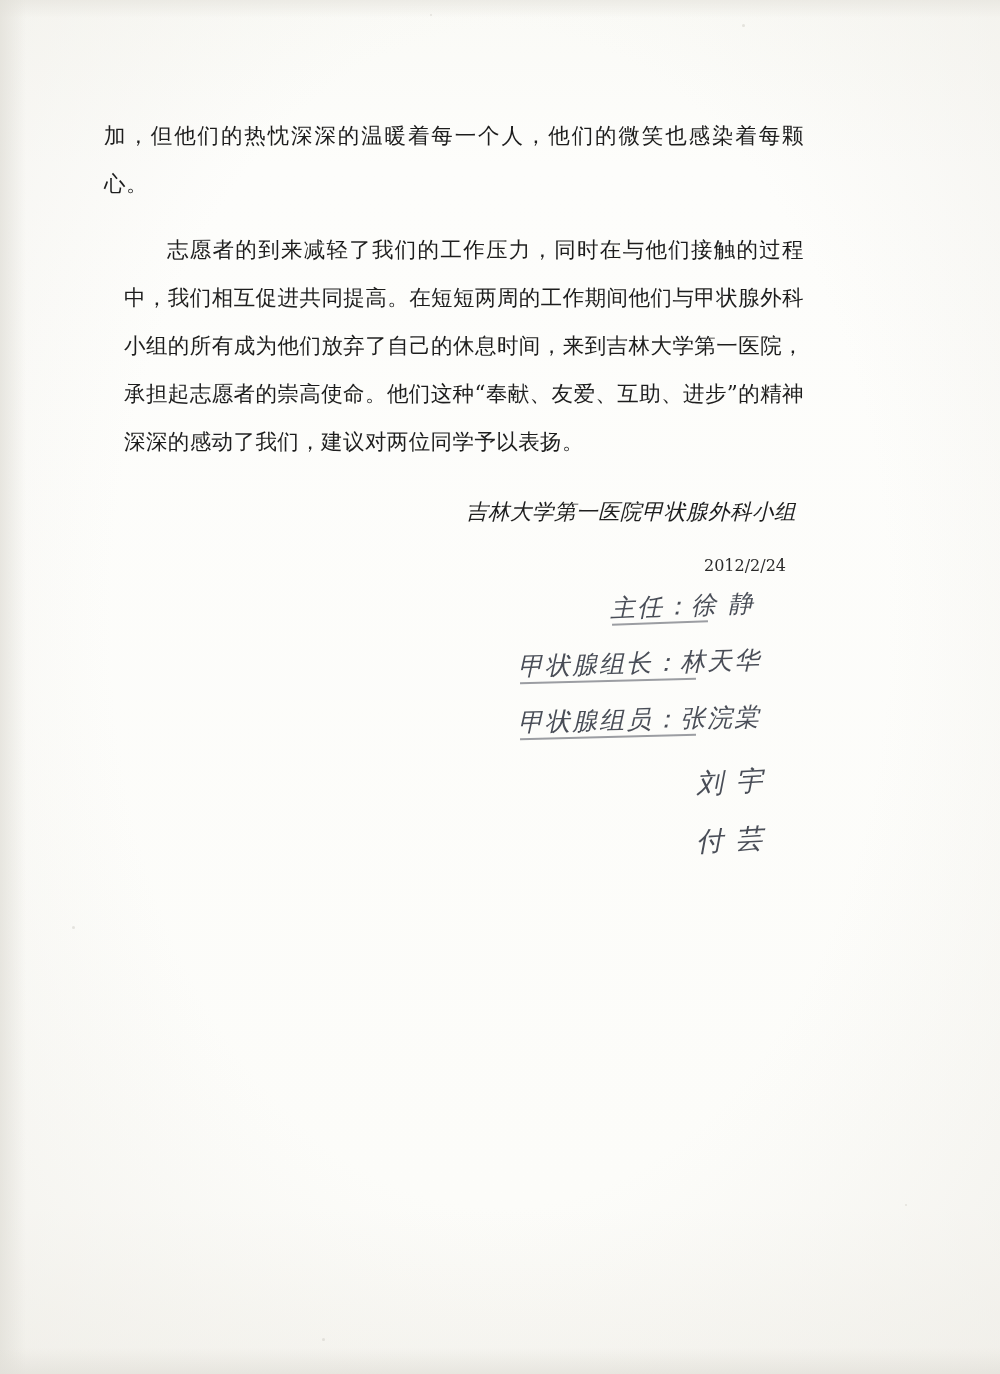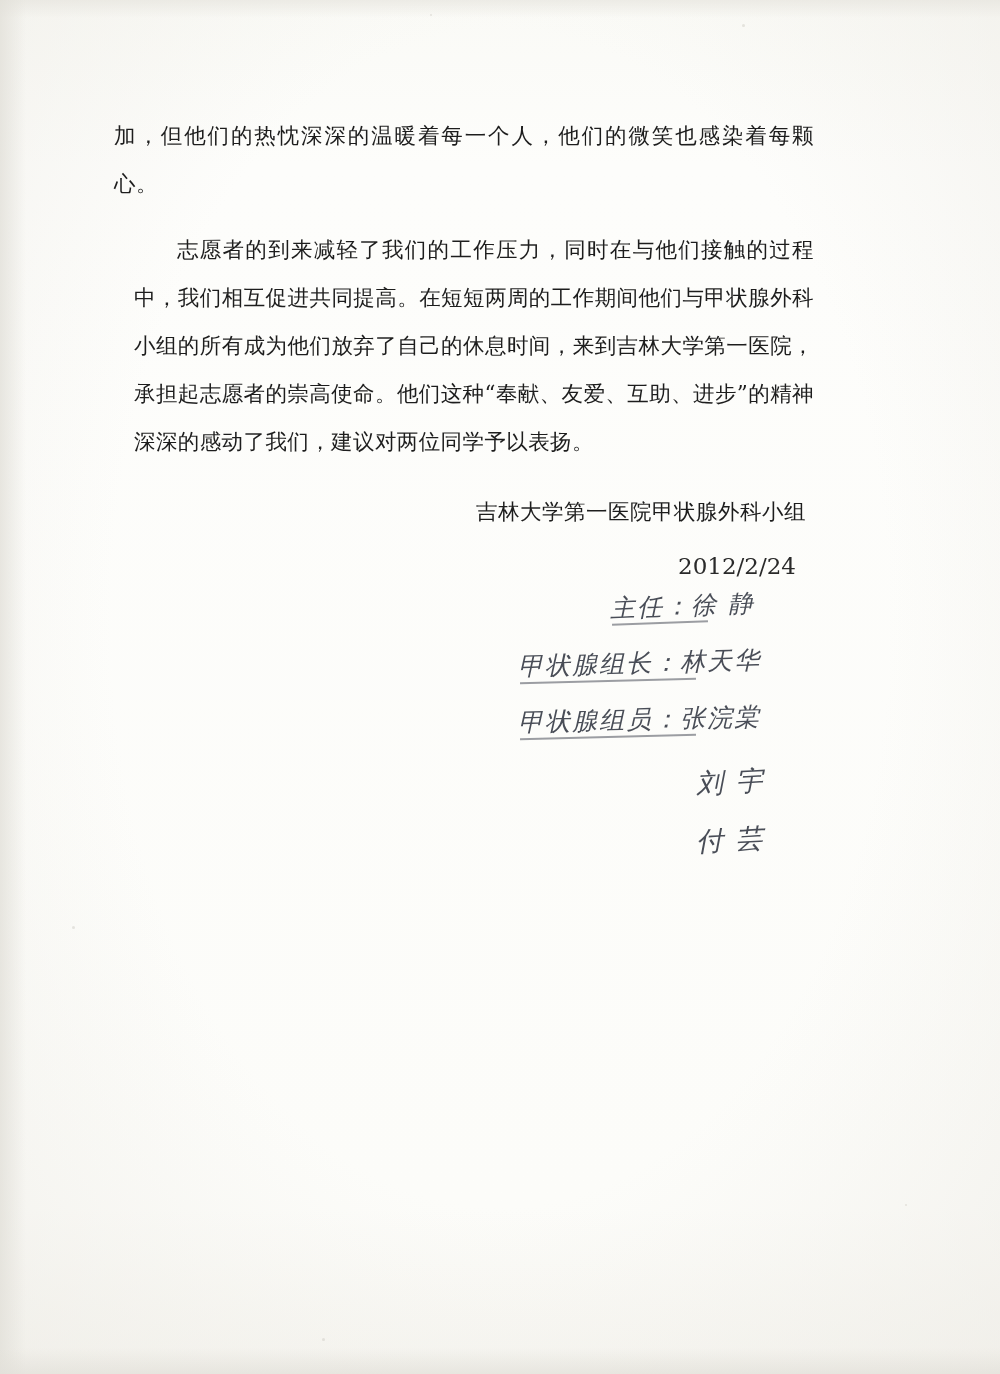--- a/index.html
+++ b/index.html
@@ -44,21 +44,21 @@
   }
   .edge-shade-bottom {
     position: absolute;
     bottom: 0; left: 0; width: 100%; height: 26px;
     background: linear-gradient(0deg, rgba(226,224,217,0.7), rgba(255,255,255,0));
     pointer-events: none;
   }
 
   .content {
     position: absolute;
-    left: 114px;
+    left: 104px;
     top: 112px;
     width: 700px;
   }
 
   .body-text {
     font-size: 21.5px;
     line-height: 48px;
     color: #1d1d1d;
     letter-spacing: 0.4px;
     text-align: justify;
@@ -76,24 +76,25 @@
   }
 
   .signature-org {
     margin-top: 26px;
     font-size: 21.5px;
     line-height: 40px;
     color: #1d1d1d;
     text-align: right;
     padding-right: 8px;
     letter-spacing: 0.5px;
+    font-style: italic;
   }
   .signature-date {
     margin-top: 18px;
-    font-size: 23px;
+    font-size: 16px;
     line-height: 32px;
     color: #2a2a2a;
     text-align: right;
     padding-right: 18px;
     font-family: "DejaVu Serif", "Liberation Serif", serif;
   }
 
   
   .handwriting-block {
     position: absolute;

